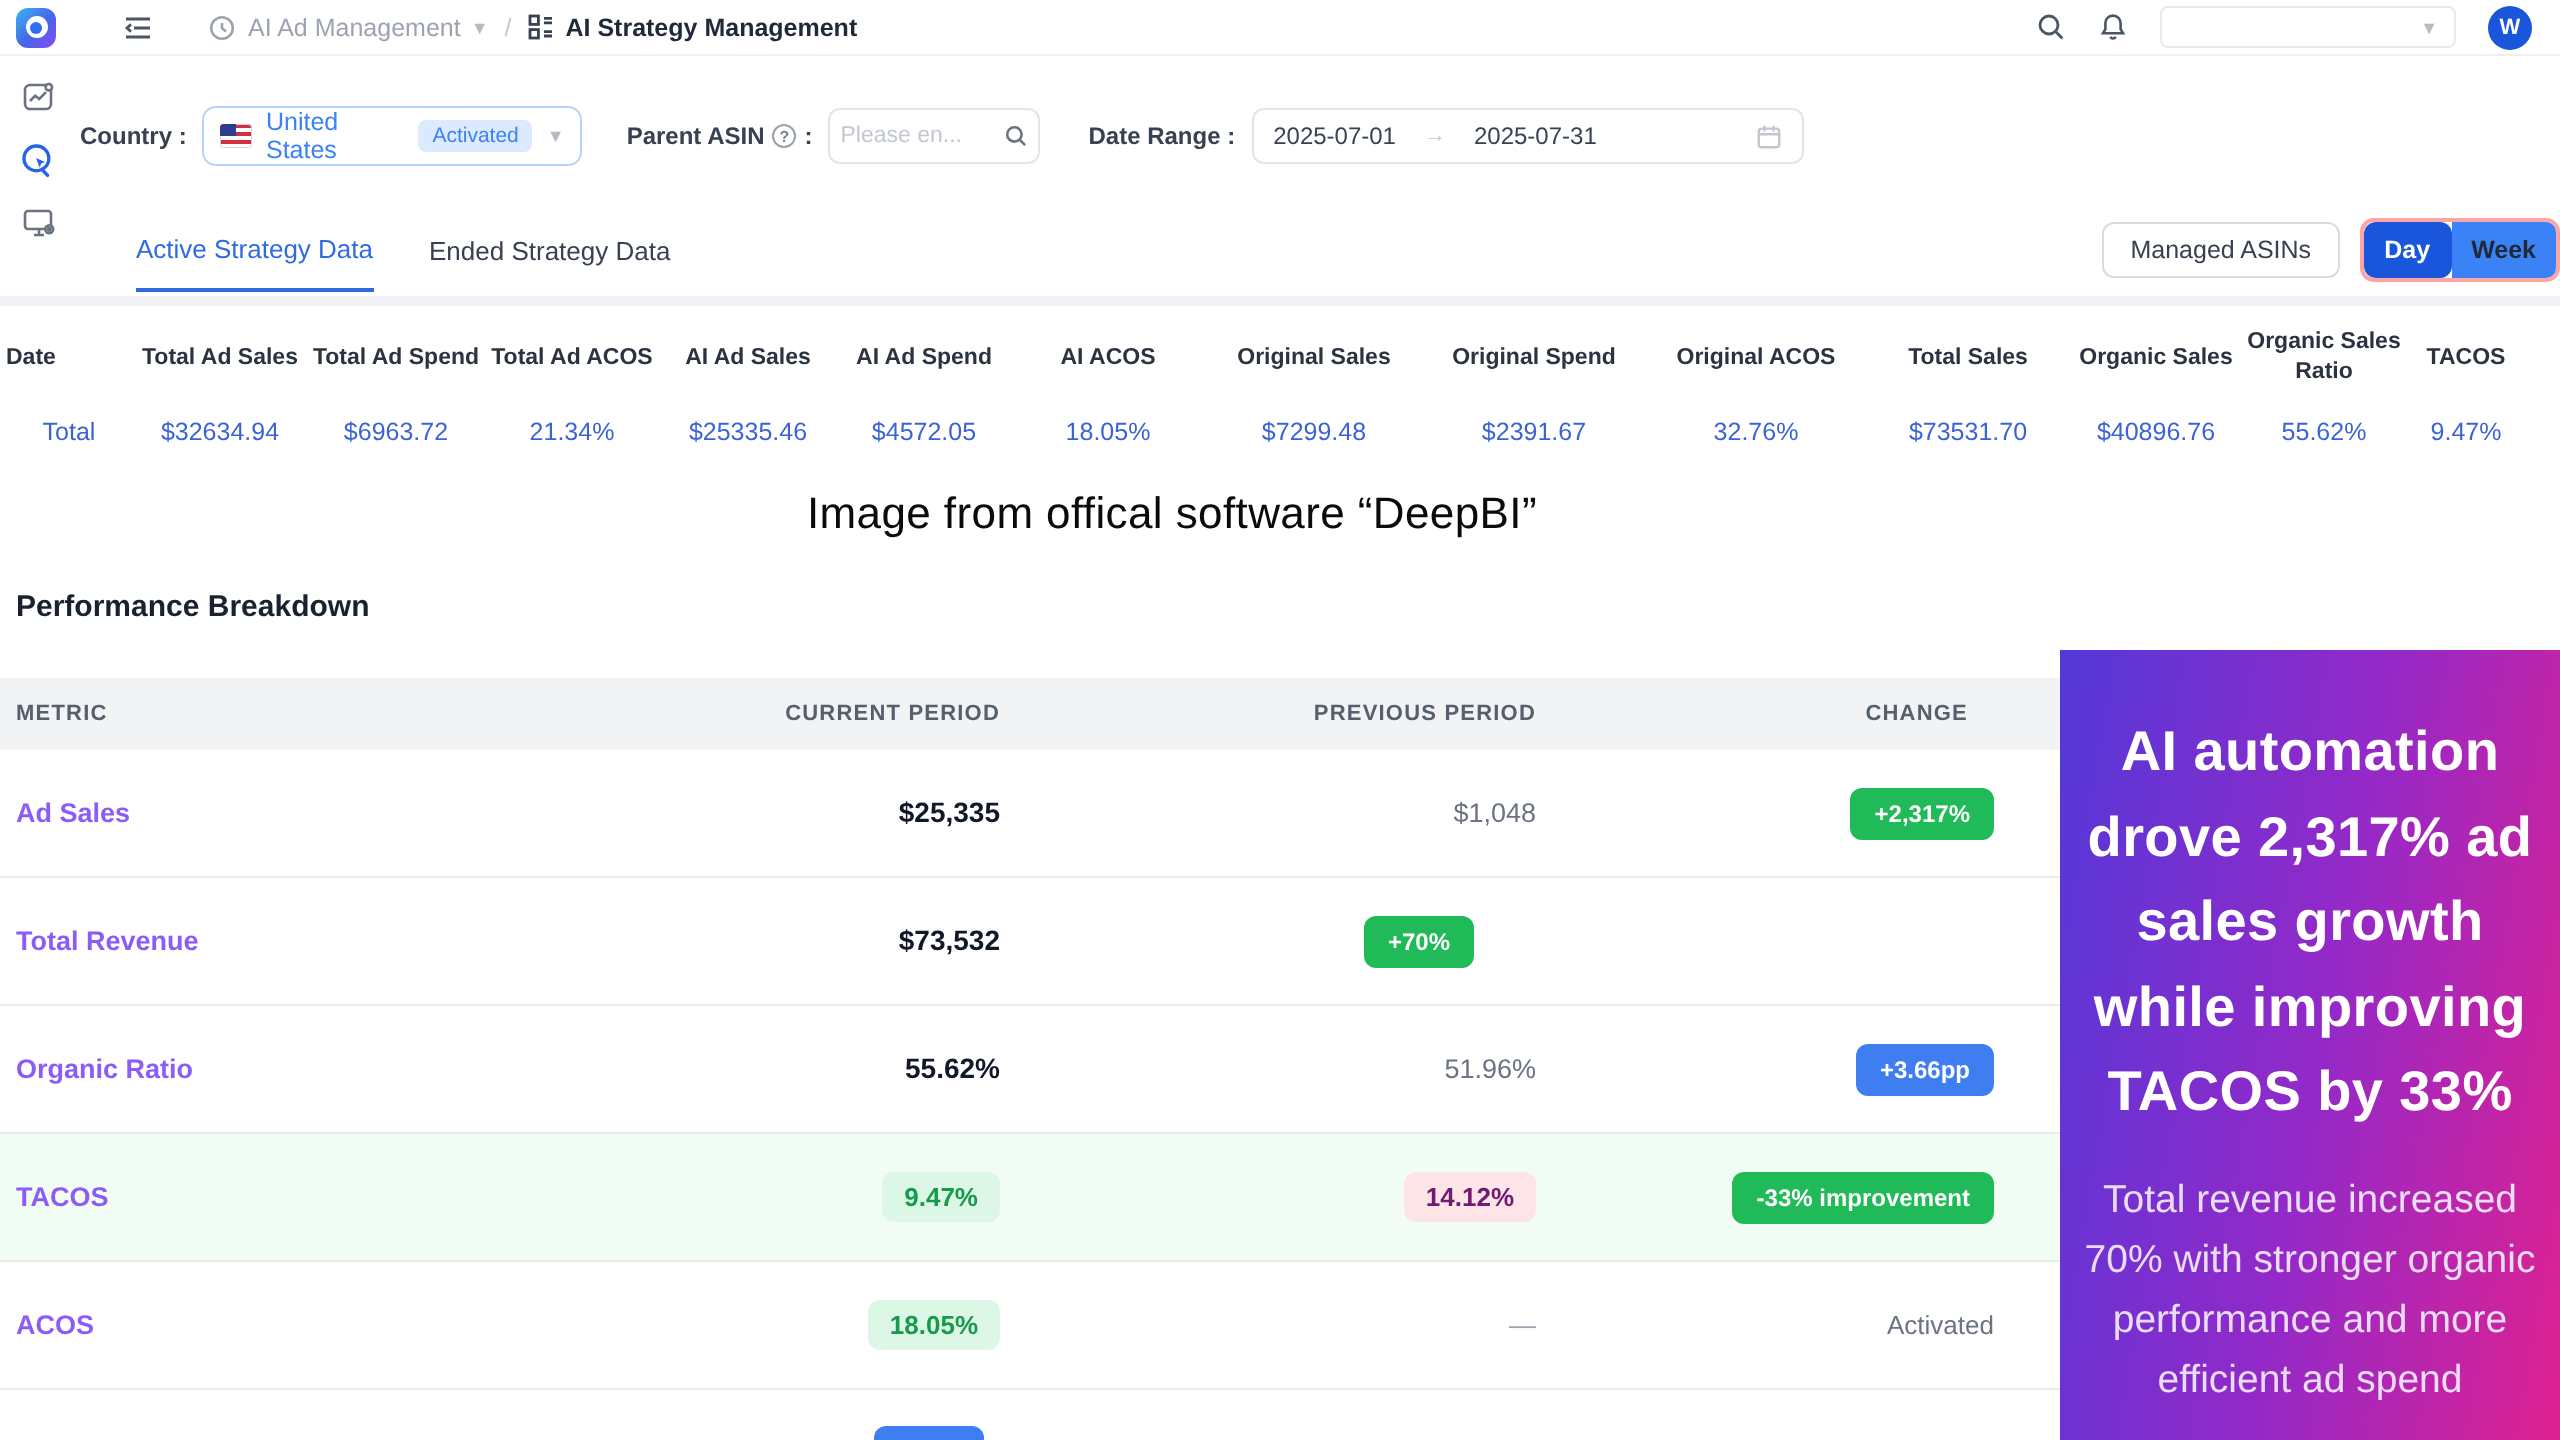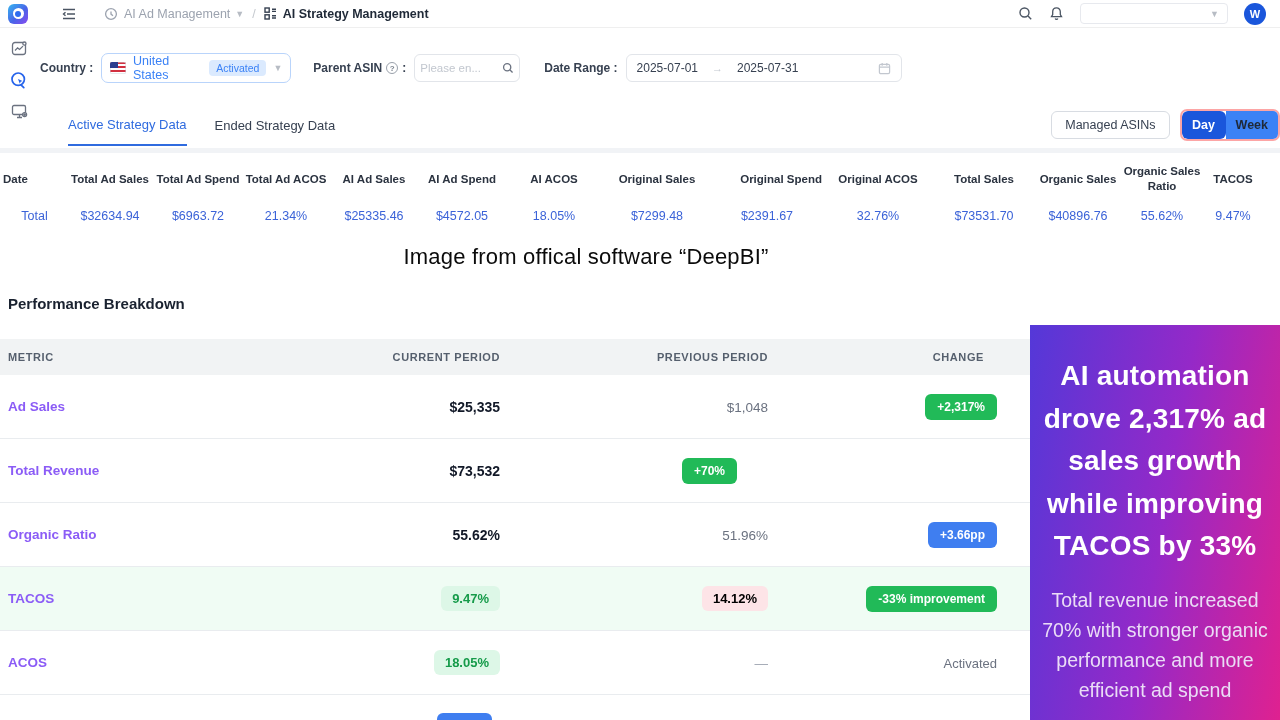--- a/index.html
+++ b/index.html
@@ -102,21 +102,21 @@
   .bd-cell { text-align:right; }
   .bd-cell.cur { padding-right:0; }
   .bd-cell.prev { padding-right:2px; }
   .bd-cell.chg { padding-right:33px; }
   .val-bold { font-size:14px; font-weight:bold; color:#111827; }
   .val-gray { font-size:13.5px; color:#6b7280; }
   .dash { font-size:13.5px; color:#9ca3af; }
   .text-gray { font-size:13px; color:#6b7280; }
   .pill { display:inline-block; padding:5px 11px; border-radius:6px; font-size:13px; font-weight:bold; }
   .pill-green { background:#ddf7e7; color:#169b4a; }
-  .pill-red { background:#fde4e7; color:#000000; }
+  .pill-red { background:#fde4e7; color:#701a75; }
   .bdg { display:inline-block; padding:6px 12px; border-radius:6px; font-size:12px; font-weight:bold; color:#fff; }
   .badge-green { background:#21ba58; }
   .badge-blue { background:#3f7ef0; }
 
   .peek-bar { position:absolute; left:437px; top:713px; width:55px; height:14px;
     border-radius:6px; background:#3f7ef0; }
 
   
   .callout { position:absolute; left:1030px; top:325px; width:250px; height:395px;
     background:linear-gradient(100deg,#5438d8 0%,#9429c8 52%,#df2190 100%);
@@ -259,21 +259,21 @@
 <div class="summary">
   <div class="sum-head" id="sumHead">
       <span class="scol c0" style="width: 66px;">Date</span>
       <span class="scol cx" style="width: 88px;">Total Ad Sales</span>
       <span class="scol cx" style="width: 88px;">Total Ad Spend</span>
       <span class="scol cx" style="width: 88px;">Total Ad ACOS</span>
       <span class="scol cx" style="width: 88px;">AI Ad Sales</span>
       <span class="scol cx" style="width: 88px;">AI Ad Spend</span>
       <span class="scol cx" style="width: 96px;">AI ACOS</span>
       <span class="scol cx" style="width: 110px;">Original Sales</span>
-      <span class="scol cx" style="width: 110px; text-align: right;">Original Spend</span>
+      <span class="scol cx" style="width: 110px;">Original Spend</span>
       <span class="scol cx" style="width: 112px;">Original ACOS</span>
       <span class="scol cx" style="width: 100px;">Total Sales</span>
       <span class="scol cx" style="width: 88px;">Organic Sales</span>
       <span class="scol cx" style="width: 80px;">Organic Sales Ratio</span>
       <span class="scol cx" style="width: 62px;">TACOS</span>
     </div>
   <div class="sum-vals" id="sumVals">
       <span class="scol c0" style="width: 66px;">Total</span>
       <span class="scol cx" style="width: 88px;">$32634.94</span>
       <span class="scol cx" style="width: 88px;">$6963.72</span>

